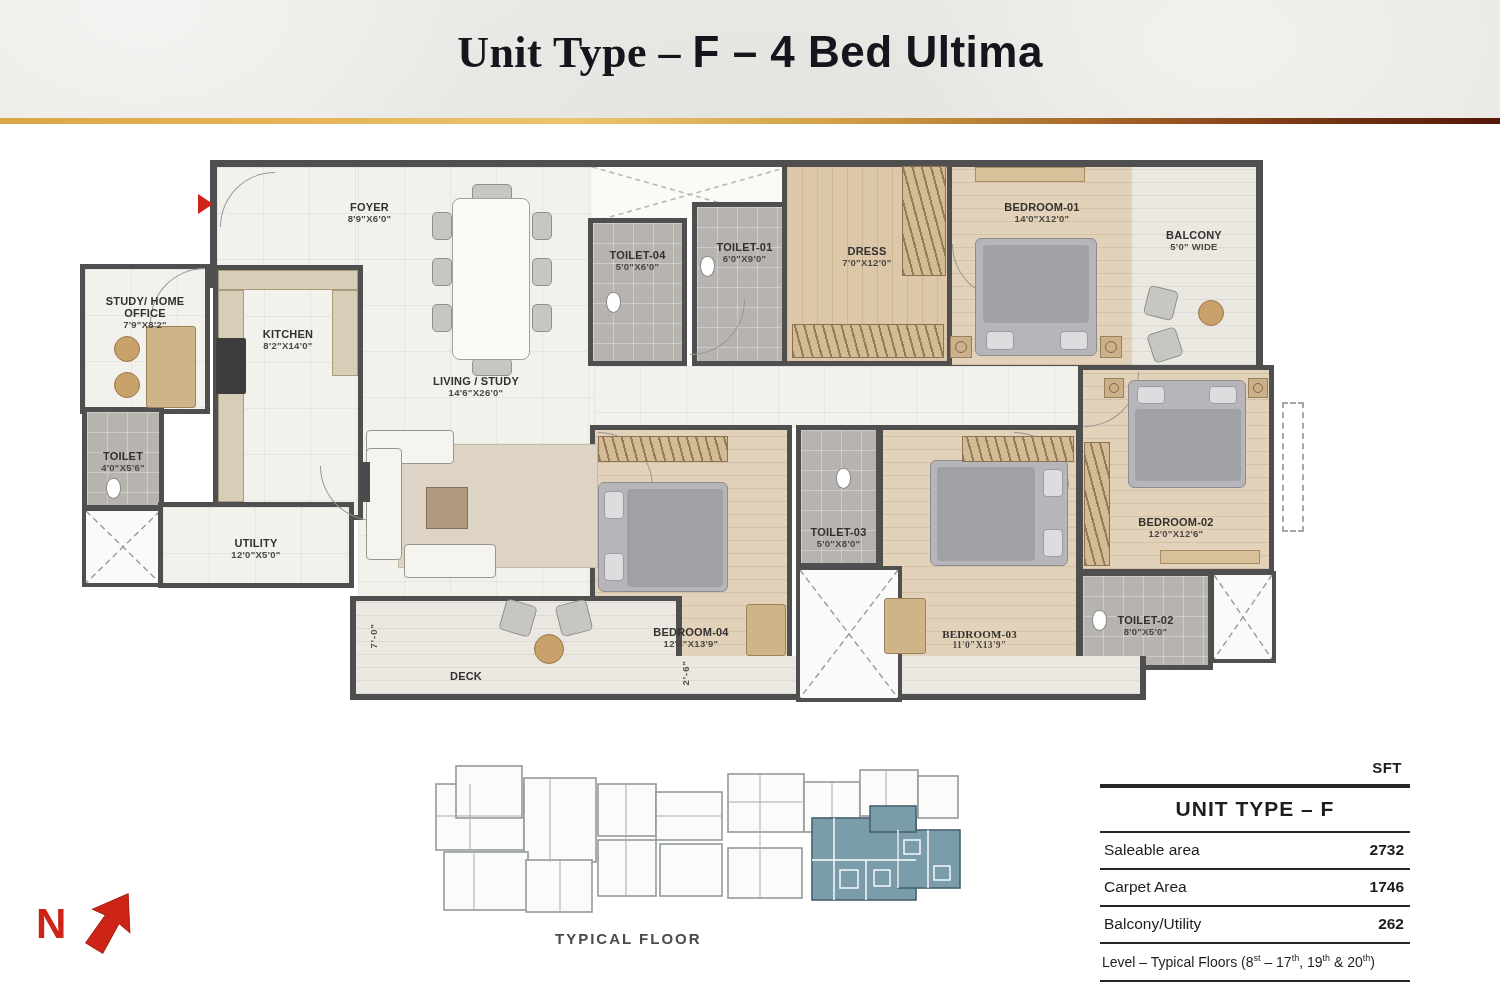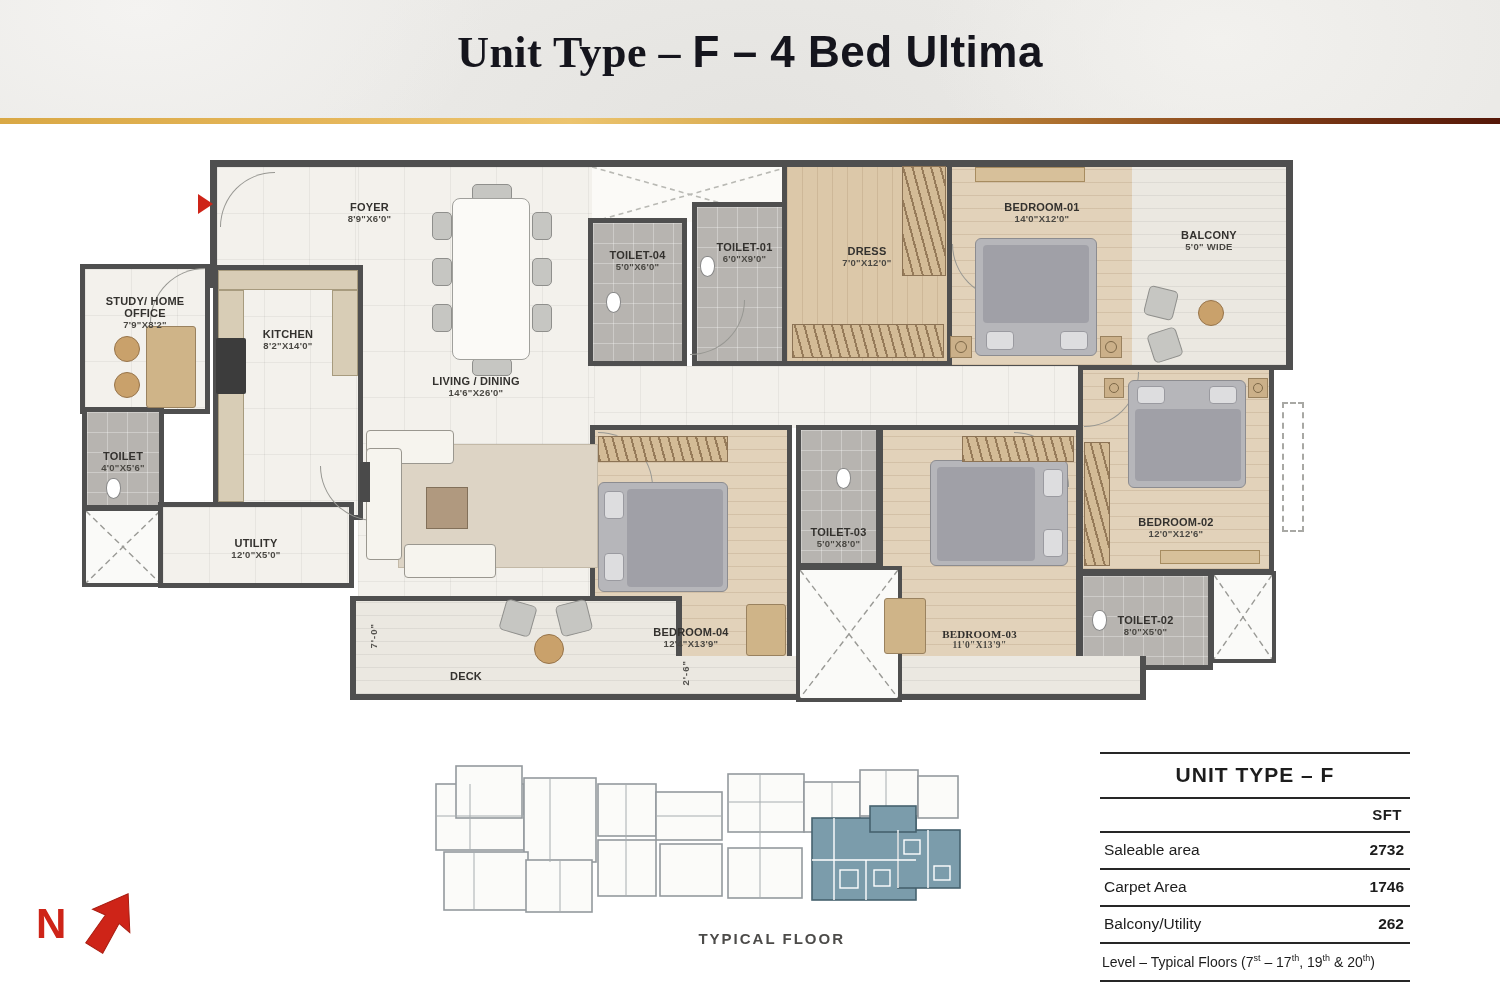--- a/index.html
+++ b/index.html
@@ -74,21 +74,21 @@
   #r-living .lbl{top:208px;}
   #r-void{left:592px;top:160px;width:196px;height:62px;border:none;border-top:7px solid var(--wall);background:#fbfaf7;}
   #r-t04{left:588px;top:218px;width:99px;height:148px;}
   #r-t04 .lbl{top:26px;}
   #r-t01{left:692px;top:202px;width:105px;height:164px;}
   #r-t01 .lbl{top:34px;}
   #r-dress{left:782px;top:160px;width:170px;height:206px;border-top-width:7px;}
   #r-dress .lbl{top:78px;}
   #r-b01{left:947px;top:160px;width:190px;height:210px;border-top-width:7px;}
   #r-b01 .lbl{top:34px;}
-  #r-balc{left:1132px;top:160px;width:161px;height:210px;border:none;border-top:7px solid var(--wall);border-right:7px solid var(--wall);border-bottom:5px solid var(--wall);}
+  #r-balc{left:1132px;top:160px;width:131px;height:210px;border:none;border-top:7px solid var(--wall);border-right:7px solid var(--wall);border-bottom:5px solid var(--wall);}
   #r-balc .lbl{top:62px;}
   #r-study{left:80px;top:264px;width:130px;height:150px;}
   #r-study .lbl{top:26px;}
   #r-tst{left:82px;top:407px;width:82px;height:103px;}
   #r-tst .lbl{top:38px;}
   #r-shst{left:82px;top:507px;width:82px;height:80px;border-width:4px;}
   #r-kit{left:213px;top:265px;width:150px;height:255px;}
   #r-kit .lbl{top:58px;}
   #r-util{left:158px;top:502px;width:196px;height:86px;}
   #r-util .lbl{top:30px;}
@@ -138,21 +138,21 @@
   .entry{
     position:absolute;left:198px;top:194px;width:0;height:0;z-index:8;
     border-top:10px solid transparent;border-bottom:10px solid transparent;border-left:15px solid #ce2418;
   }
   
   .north{position:absolute;left:34px;top:878px;width:120px;height:100px;}
   .north .n{position:absolute;left:2px;top:22px;font-size:42px;font-weight:700;color:#ce2418;}
   
   .keyplan{position:absolute;left:430px;top:756px;width:545px;height:172px;}
   .kp-cap{
-    position:absolute;left:555px;top:930px;width:290px;text-align:right;
+    position:absolute;left:555px;top:930px;width:290px;text-align:left;
     font-size:15px;font-weight:600;letter-spacing:2px;color:#4c4b49;
   }
   
   .atable{position:absolute;left:1100px;top:752px;width:310px;color:#1d1d1d;}
   .atable .row{border-bottom:2px solid #262626;}
   .atable .top{border-top:2px solid #262626;}
   .a-title{text-align:center;font-weight:700;font-size:21px;letter-spacing:1px;padding:9px 0 10px;}
   .a-sft{text-align:right;font-weight:700;font-size:15px;padding:7px 8px 8px 0;letter-spacing:.5px;}
   .a-r{display:flex;justify-content:space-between;font-size:15.5px;padding:8px 6px 9px 4px;}
   .a-r .v{font-weight:700;text-align:right;}
@@ -173,21 +173,21 @@
 
   <div class="room tile" id="r-foyer">
     <div class="lbl">
       <div class="nm">FOYER</div>
         <div class="dm">8'9"X6'0"</div>
     </div>
   </div>
 
   <div class="room tile" id="r-living">
     <div class="lbl">
-      <div class="nm">LIVING / DINING</div>
+      <div class="nm">LIVING / STUDY</div>
         <div class="dm">14'6"X26'0"</div>
     </div>
   </div>
 
   <div class="room" id="r-void">
     <svg class="xs" viewBox="0 0 100 100" preserveAspectRatio="none">
       <line x1="0" y1="0" x2="100" y2="100" stroke="#b9b9b4" stroke-width="1.6" stroke-dasharray="5 4" vector-effect="non-scaling-stroke"></line>
       <line x1="100" y1="0" x2="0" y2="100" stroke="#b9b9b4" stroke-width="1.6" stroke-dasharray="5 4" vector-effect="non-scaling-stroke"></line>
     </svg>
   </div>
@@ -467,30 +467,30 @@
     <line x1="498" y1="74" x2="498" y2="132"></line>
     <rect x="410" y="114" width="18" height="18"></rect>
     <rect x="444" y="114" width="16" height="16"></rect>
     <rect x="474" y="84" width="16" height="14"></rect>
     <rect x="504" y="110" width="16" height="14"></rect>
   </g>
 </svg>
 <div class="kp-cap">TYPICAL FLOOR</div>
 
 <div class="atable">
+  <div class="row a-sft">SFT</div>
   <div class="row top a-title">UNIT TYPE – F</div>
-  <div class="row a-sft">SFT</div>
   <div class="row a-r">
     <span>Saleable area</span>
     <span class="v">2732</span>
   </div>
   <div class="row a-r">
     <span>Carpet Area</span>
     <span class="v">1746</span>
   </div>
   <div class="row a-r">
     <span>Balcony/Utility</span>
     <span class="v">262</span>
   </div>
   <div class="row a-foot">
-    <span>Level – Typical Floors (7</span><span class="sup">st</span><span> – 17</span><span class="sup">th</span><span>, 19</span><span class="sup">th</span><span> &amp; 20</span><span class="sup">th</span><span>)</span>
+    <span>Level – Typical Floors (8</span><span class="sup">st</span><span> – 17</span><span class="sup">th</span><span>, 19</span><span class="sup">th</span><span> &amp; 20</span><span class="sup">th</span><span>)</span>
   </div>
 </div>
 
 </body></html>

